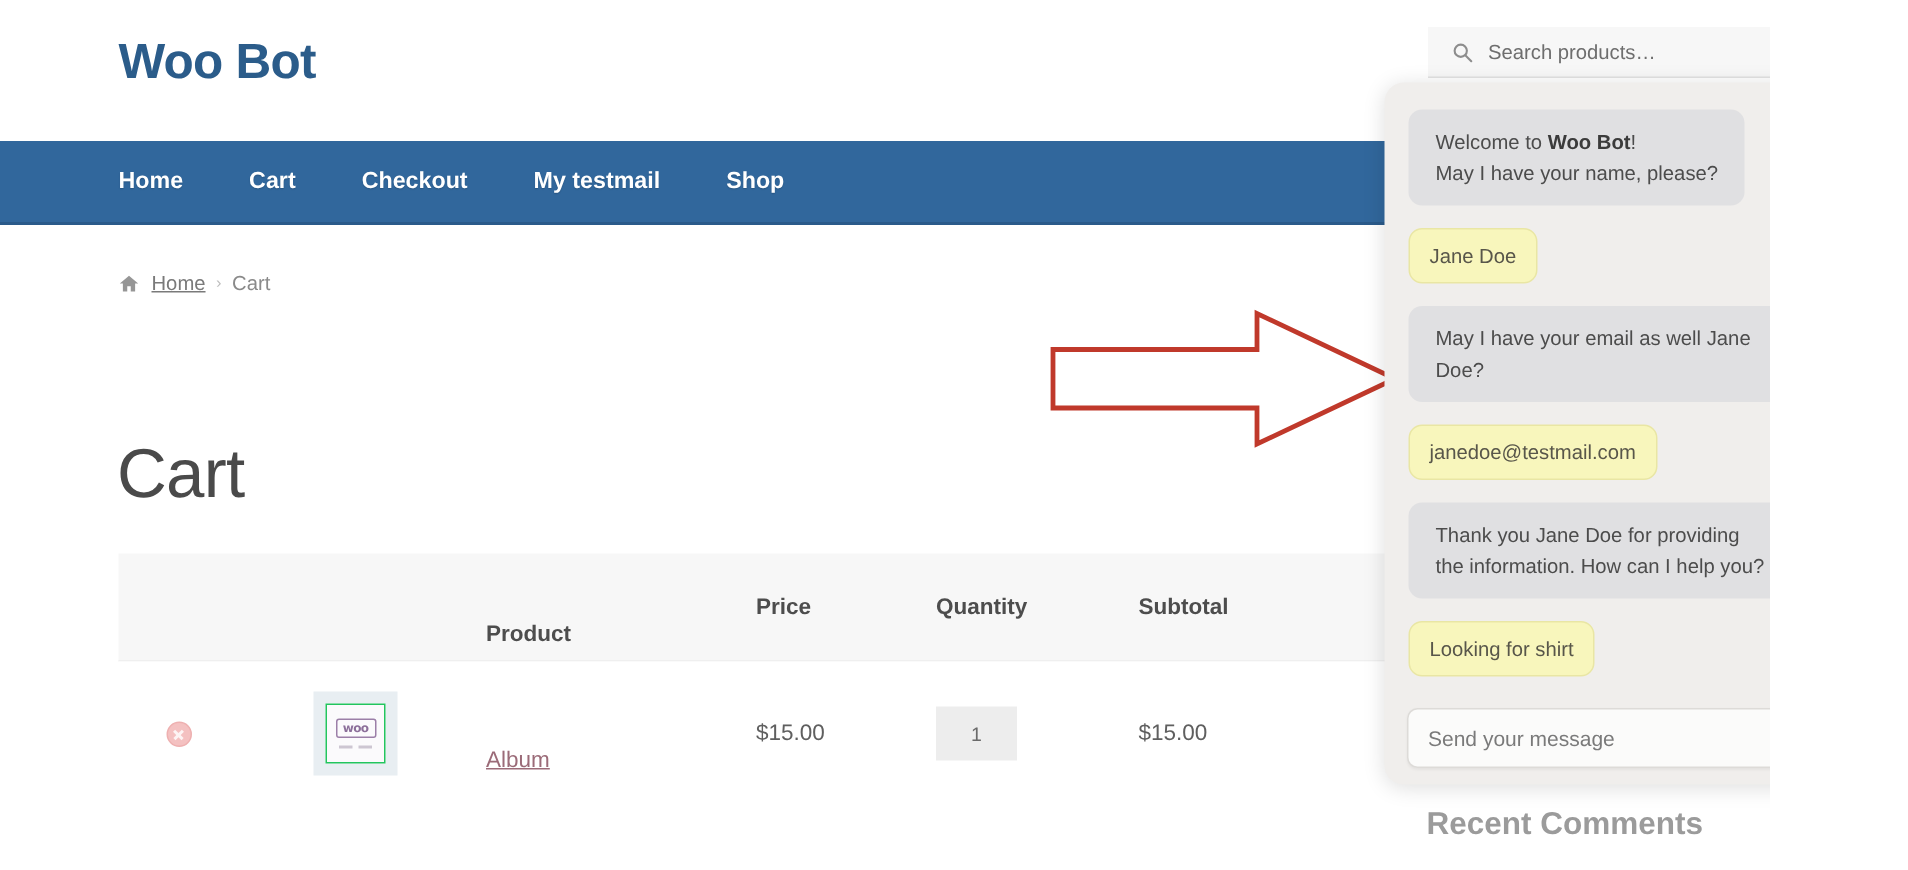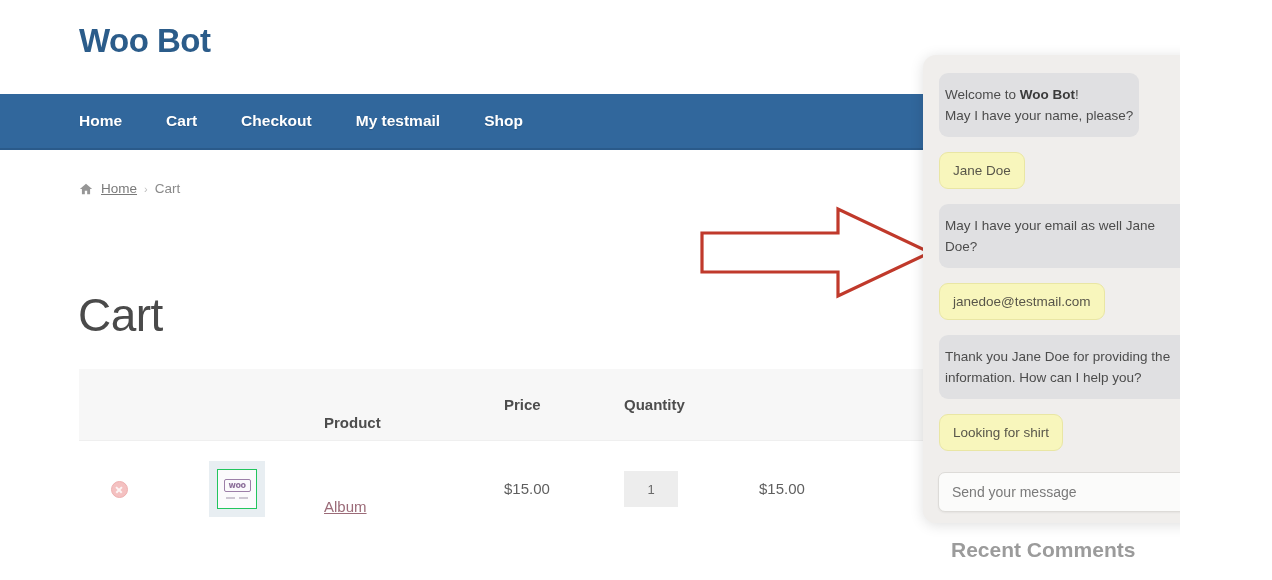--- a/index.html
+++ b/index.html
@@ -173,21 +173,21 @@
     width: 335px; height: 406px;
     padding: 18px 16px 6px 16px;
     overflow: hidden;
   }
   .msg { display: flex; margin-bottom: 15px; }
   .msg.bot  { justify-content: flex-start; }
   .msg.user { }
   .bubble {
     max-width: 258px;
     border-radius: 9px;
-    padding: 11px 6px;
+    padding: 11px 18px;
     font-size: 13.5px; line-height: 21px;
   }
   .bubble.bot {
     background: #e0e0e2; color: #4c4c4c;
   }
   .bubble.user {
     background: #f8f6bc; border: 1px solid #e9e6a4;
     color: #58564a;
     padding: 7px 13px;
   }
@@ -243,20 +243,27 @@
   .close-x { width: 17px; height: 17px; }
 </style>
 </head>
 <body>
 
 <div id="page">
 
   <div class="site-header">
     <div class="site-title">Woo Bot</div>
 
+    <div class="search-box">
+      <svg class="search-icon" viewBox="0 0 24 24" fill="none" stroke="#555" stroke-width="2.4">
+        <circle cx="10" cy="10" r="7"></circle>
+        <line x1="15.2" y1="15.2" x2="22" y2="22" stroke-linecap="round"></line>
+      </svg>
+      <span class="search-placeholder">Search products…</span>
+    </div>
   </div>
 
   <nav class="navbar">
     <div class="nav-list">
       <span class="nav-item">Home</span>
       <span class="nav-item">Cart</span>
       <span class="nav-item">Checkout</span>
       <span class="nav-item">My testmail</span>
       <span class="nav-item">Shop</span>
     </div>
@@ -273,20 +280,21 @@
 
   <h1 class="page-title">Cart</h1>
 
   <div class="cart-table">
     <div class="cart-head">
       <div class="c-remove"></div>
       <div class="c-thumb"></div>
       <div class="c-name"><span class="th">Product</span></div>
       <div class="c-price"><span class="th">Price</span></div>
       <div class="c-qty"><span class="th">Quantity</span></div>
+      <div class="c-sub"><span class="th">Subtotal</span></div>
     </div>
 
     <div class="cart-row">
       <div class="c-remove">
         <div class="remove-btn"></div>
       </div>
       <div class="c-thumb">
         <div class="thumb">
           <div class="thumb-inner">
             <div class="woo-badge">woo</div>

